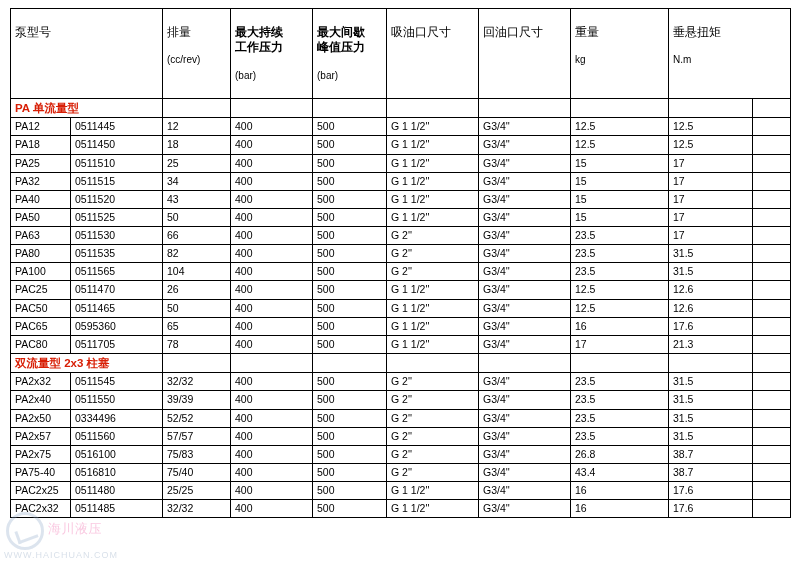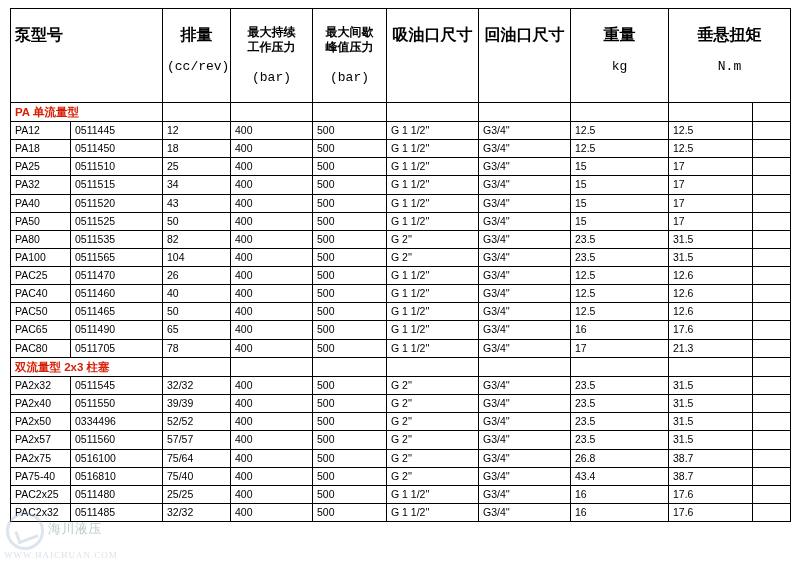--- a/index.html
+++ b/index.html
@@ -39,32 +39,31 @@
     box-sizing: border-box;
   }
   thead td {
     text-align: center;
     font-weight: bold;
     font-size: 11px;
     height: auto;
     padding: 4px 4px 6px 4px;
   }
   thead td.hleft {
-    text-align: center;
+    text-align: left;
   }
   .hdr-main {
     display: block;
-    font-size: 16px;
-    font-weight: bold;
+    font-size: 12px;
+    font-weight: normal;
   }
   .hdr-sub {
     display: block;
-    font-size: 13px;
+    font-size: 10px;
     font-weight: normal;
-    font-family: Liberation Mono, monospace;
   }
   .hdr-stack {
     display: block;
     font-size: 12px;
     font-weight: bold;
     line-height: 1.3;
   }
   tr.section td {
     font-weight: bold;
     color: #d81e05;
@@ -114,32 +113,31 @@
     height: 10px;
     border-left: 3px solid #8fa9c8;
     border-bottom: 3px solid #8fa9c8;
     transform: rotate(-20deg);
   }
   #watermark .wm-text {
     position: absolute;
     left: 48px;
     top: 14px;
     font-size: 13px;
-    color: #14532d;
+    color: #ec4899;
     font-family: "Liberation Sans", sans-serif;
     letter-spacing: 0.5px;
   }
   #watermark .wm-sub {
     position: absolute;
     left: 4px;
     top: 44px;
     font-size: 9px;
     color: #7f99b8;
     letter-spacing: 1px;
-    font-family: Liberation Serif, serif;
   }
 </style>
 </head>
 <body>
 
 <div id="sheet">
   <table class="spec">
     <colgroup>
       <col class="col-model">
       <col class="col-code">
@@ -265,20 +263,32 @@
           <td>50</td>
           <td>400</td>
           <td>500</td>
           <td>G 1 1/2''</td>
           <td>G3/4''</td>
           <td>15</td>
           <td>17</td>
           <td>&nbsp;</td>
         </tr>
         <tr>
+          <td class="model">PA63</td>
+          <td>0511530</td>
+          <td>66</td>
+          <td>400</td>
+          <td>500</td>
+          <td>G 2''</td>
+          <td>G3/4''</td>
+          <td>23.5</td>
+          <td>17</td>
+          <td>&nbsp;</td>
+        </tr>
+        <tr>
           <td class="model">PA80</td>
           <td>0511535</td>
           <td>82</td>
           <td>400</td>
           <td>500</td>
           <td>G 2''</td>
           <td>G3/4''</td>
           <td>23.5</td>
           <td>31.5</td>
           <td>&nbsp;</td>
@@ -301,46 +311,34 @@
           <td>26</td>
           <td>400</td>
           <td>500</td>
           <td>G 1 1/2''</td>
           <td>G3/4''</td>
           <td>12.5</td>
           <td>12.6</td>
           <td>&nbsp;</td>
         </tr>
         <tr>
-          <td class="model">PAC40</td>
-          <td>0511460</td>
-          <td>40</td>
-          <td>400</td>
-          <td>500</td>
-          <td>G 1 1/2''</td>
-          <td>G3/4''</td>
-          <td>12.5</td>
-          <td>12.6</td>
-          <td>&nbsp;</td>
-        </tr>
-        <tr>
           <td class="model">PAC50</td>
           <td>0511465</td>
           <td>50</td>
           <td>400</td>
           <td>500</td>
           <td>G 1 1/2''</td>
           <td>G3/4''</td>
           <td>12.5</td>
           <td>12.6</td>
           <td>&nbsp;</td>
         </tr>
         <tr>
           <td class="model">PAC65</td>
-          <td>0511490</td>
+          <td>0595360</td>
           <td>65</td>
           <td>400</td>
           <td>500</td>
           <td>G 1 1/2''</td>
           <td>G3/4''</td>
           <td>16</td>
           <td>17.6</td>
           <td>&nbsp;</td>
         </tr>
         <tr>
@@ -410,21 +408,21 @@
           <td>500</td>
           <td>G 2''</td>
           <td>G3/4''</td>
           <td>23.5</td>
           <td>31.5</td>
           <td>&nbsp;</td>
         </tr>
         <tr>
           <td class="model">PA2x75</td>
           <td>0516100</td>
-          <td>75/64</td>
+          <td>75/83</td>
           <td>400</td>
           <td>500</td>
           <td>G 2''</td>
           <td>G3/4''</td>
           <td>26.8</td>
           <td>38.7</td>
           <td>&nbsp;</td>
         </tr>
         <tr>
           <td class="model">PA75-40</td>

